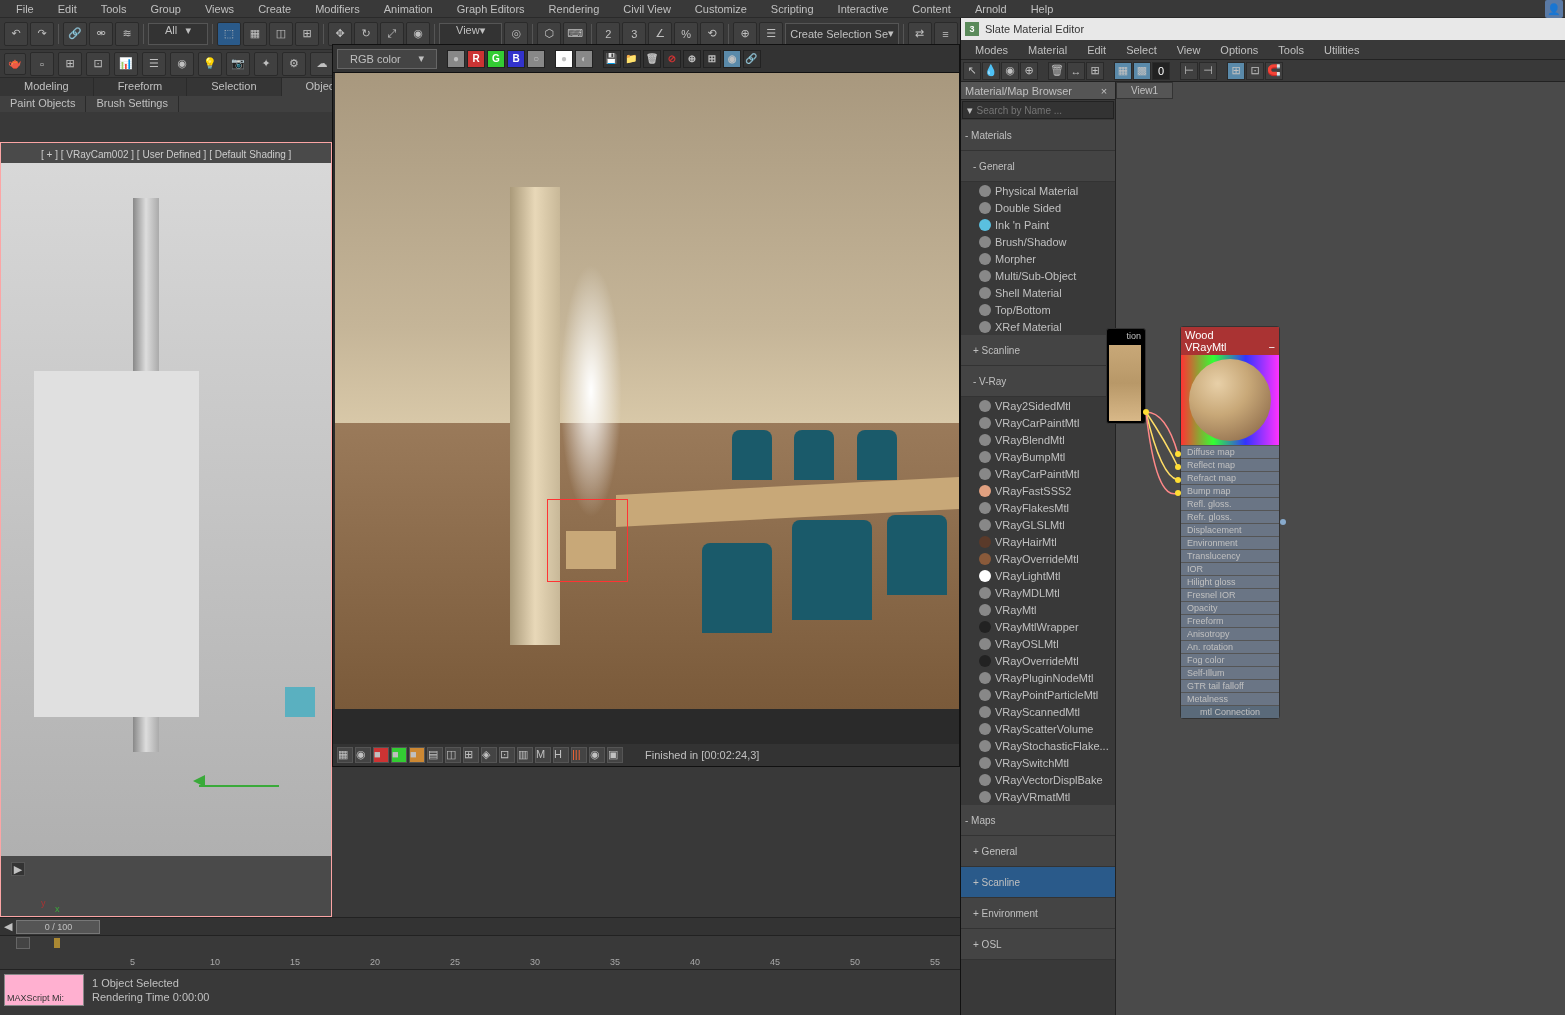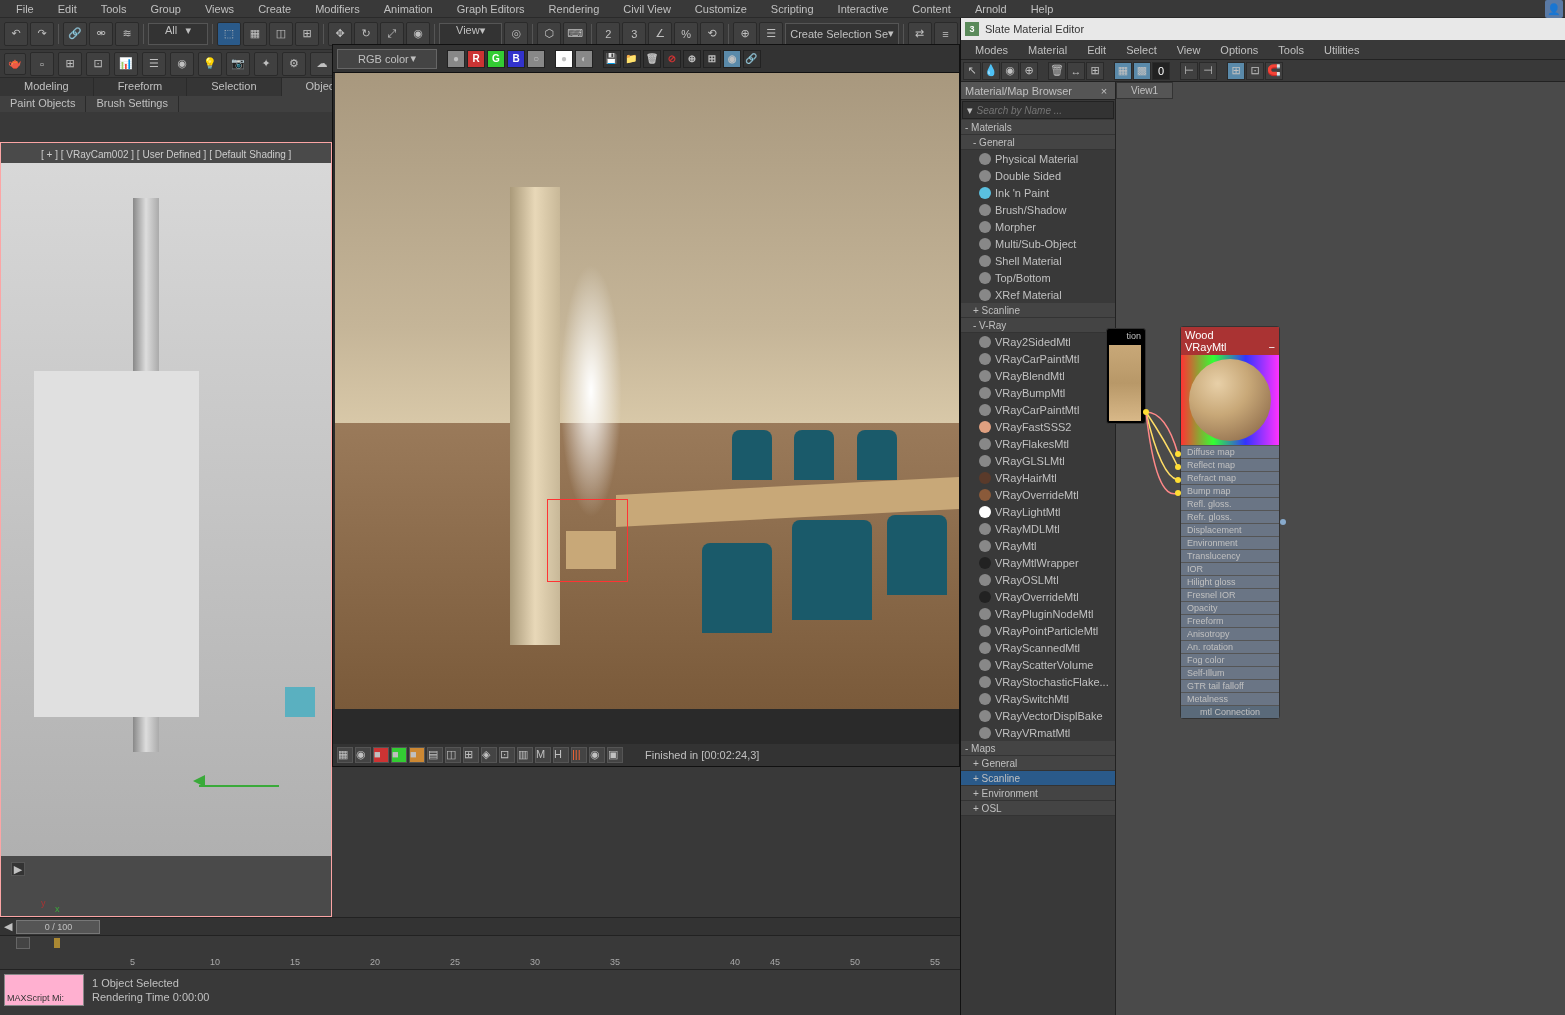--- a/index.html
+++ b/index.html
@@ -35,21 +35,21 @@
 .viewport-left { width: 332px; background: #4a4a4a; position: relative; border: 1px solid #fca5a5; margin-top: 24px; }
 .viewport-label { position: absolute; top: 6px; left: 40px; font-size: 10px; color: #ccc; }
 .viewport-scene { position: absolute; top: 20px; left: 0; right: 0; bottom: 60px; background: linear-gradient(180deg, #d8d8d8 0%, #b0b0b0 100%); }
 .arrow-btn { position: absolute; left: 10px; width: 14px; height: 14px; background: #333; border: 1px solid #555; display:flex; align-items:center; justify-content:center; }
 
 
 .vfb { position: absolute; top: 44px; left: 332px; width: 628px; height: 723px; background: #2a2a2a; border: 1px solid #111; z-index: 10; }
 .vfb-title { background: #333; height: 22px; display: flex; align-items: center; padding: 0 4px; font-size: 10px; border-bottom: 1px solid #111; }
 .vfb-title-icon { width:16px; height:16px; background:#555; margin-right:6px; border-radius:2px; }
 .vfb-toolbar { background: #333; height: 28px; display: flex; align-items: center; padding: 0 4px; gap: 2px; border-bottom: 1px solid #111; }
-.vfb-channel { background: #444; border: 1px solid #666; height: 20px; padding: 0 20px; display: flex; align-items: center; min-width: 100px; font-size: 10px; }
+.vfb-channel { background: #444; border: 1px solid #666; height: 20px; padding: 0 12px; display: flex; align-items: center; min-width: 100px; font-size: 10px; }
 .rgb-btn { width: 18px; height: 18px; border: 1px solid #222; display: flex; align-items: center; justify-content: center; font-size: 10px; font-weight: bold; cursor: pointer; }
 .vfb-render { position: relative; width: 624px; height: 636px; background: #5a5248; margin: 0 2px; overflow: hidden; }
 .vfb-status { background: #333; height: 22px; display: flex; align-items: center; padding: 0 4px; gap: 2px; font-size: 10px; position: absolute; bottom: 0; left: 0; right: 0; }
 .status-icon { width: 16px; height: 16px; background: #444; border: 1px solid #555; }
 
 
 .slate { position: absolute; top: 18px; right: 0; width: 605px; bottom: 0; background: #393939; z-index: 20; border-left: 1px solid #111; }
 .slate-title { background: #e8e8e8; color: #333; height: 22px; display: flex; align-items: center; padding: 0 4px; font-size: 11px; }
 .slate-title-icon { width:14px; height:14px; background:#5a8a5a; margin-right:6px; display:flex; align-items:center; justify-content:center; color:#fff; font-size:9px; font-weight:bold; }
 .slate-menu { background: #393939; height: 20px; display: flex; align-items: center; padding: 0 4px; gap: 0; border-bottom: 1px solid #222; }
@@ -57,26 +57,26 @@
 .slate-toolbar { background: #393939; height: 22px; display: flex; align-items: center; padding: 0 2px; gap: 1px; border-bottom: 1px solid #222; }
 .slate-tb-btn { width: 18px; height: 18px; background: #404040; border: 1px solid #2a2a2a; cursor: pointer; display:flex;align-items:center;justify-content:center; }
 .slate-tb-btn.active { background: #5a8aaa; }
 .slate-body { display: flex; height: calc(100% - 64px); }
 
 
 .mat-browser { width: 155px; background: #393939; border-right: 1px solid #222; display: flex; flex-direction: column; }
 .mat-header { background: #555; height: 18px; display: flex; align-items: center; padding: 0 4px; font-size: 10px; border-bottom: 1px solid #222; }
 .mat-close { margin-left: auto; width: 14px; height: 14px; display: flex; align-items: center; justify-content: center; cursor: pointer; }
 .mat-search { background: #333; height: 18px; display: flex; align-items: center; padding: 0 4px; font-size: 10px; border: 1px solid #222; margin: 1px; }
-.mat-search input { background: transparent; border: none; color: #888; font-size: 10px; font-style: italic; width: 100%; outline: none; }
+.mat-search input { background: transparent; border: none; color: #888; font-size: 10px; width: 100%; outline: none; }
 .mat-list { flex: 1; overflow-y: auto; }
 .mat-list::-webkit-scrollbar { width: 10px; }
 .mat-list::-webkit-scrollbar-track { background: #2a2a2a; }
 .mat-list::-webkit-scrollbar-thumb { background: #555; }
-.mat-group { background: #444; height: 15px; display: flex; align-items: center; padding: 0 4px; font-size: 10px; cursor: pointer; border-bottom: 1px solid #333; }
+.mat-group { background: #444; height: 31px; display: flex; align-items: center; padding: 0 4px; font-size: 10px; cursor: pointer; border-bottom: 1px solid #333; }
 .mat-group.selected { background: #2a5a8a; }
 .mat-item { height: 17px; display: flex; align-items: center; padding: 0 4px 0 18px; font-size: 10px; cursor: pointer; }
 .mat-swatch { width: 12px; height: 12px; border-radius: 50%; margin-right: 4px; flex-shrink: 0; }
 
 
 .node-view { flex: 1; background: #4a4a4a; position: relative; }
 .node-tab { position: absolute; top: 0; left: 0; background: #555; padding: 2px 14px; font-size: 10px; border: 1px solid #333; }
 .material-node { position: absolute; background: #5a6a7a; border: 1px solid #333; border-radius: 3px; font-size: 9px; }
 .node-header { padding: 2px 4px; background: #aa3333; color: #fff; font-size: 9px; }
 .node-preview { width: 82px; height: 82px; margin: 2px auto; border-radius: 50%; }
@@ -547,21 +547,21 @@
     <div style="width:6px;height:10px;background:#aa8833;margin-left:24px"></div>
   </div>
   <div class="timeline-ruler">
     <span style="left:130px">5</span>
     <span style="left:210px">10</span>
     <span style="left:290px">15</span>
     <span style="left:370px">20</span>
     <span style="left:450px">25</span>
     <span style="left:530px">30</span>
     <span style="left:610px">35</span>
-    <span style="left:730px">40</span>
+    <span style="left:690px">40</span>
     <span style="left:770px">45</span>
     <span style="left:850px">50</span>
     <span style="left:930px">55</span>
   </div>
   <div class="status-bar">
     <div class="maxscript-box">MAXScript Mi:</div>
     <div class="status-info">
       <span>1 Object Selected</span>
       <span>Rendering Time  0:00:00</span>
     </div>

